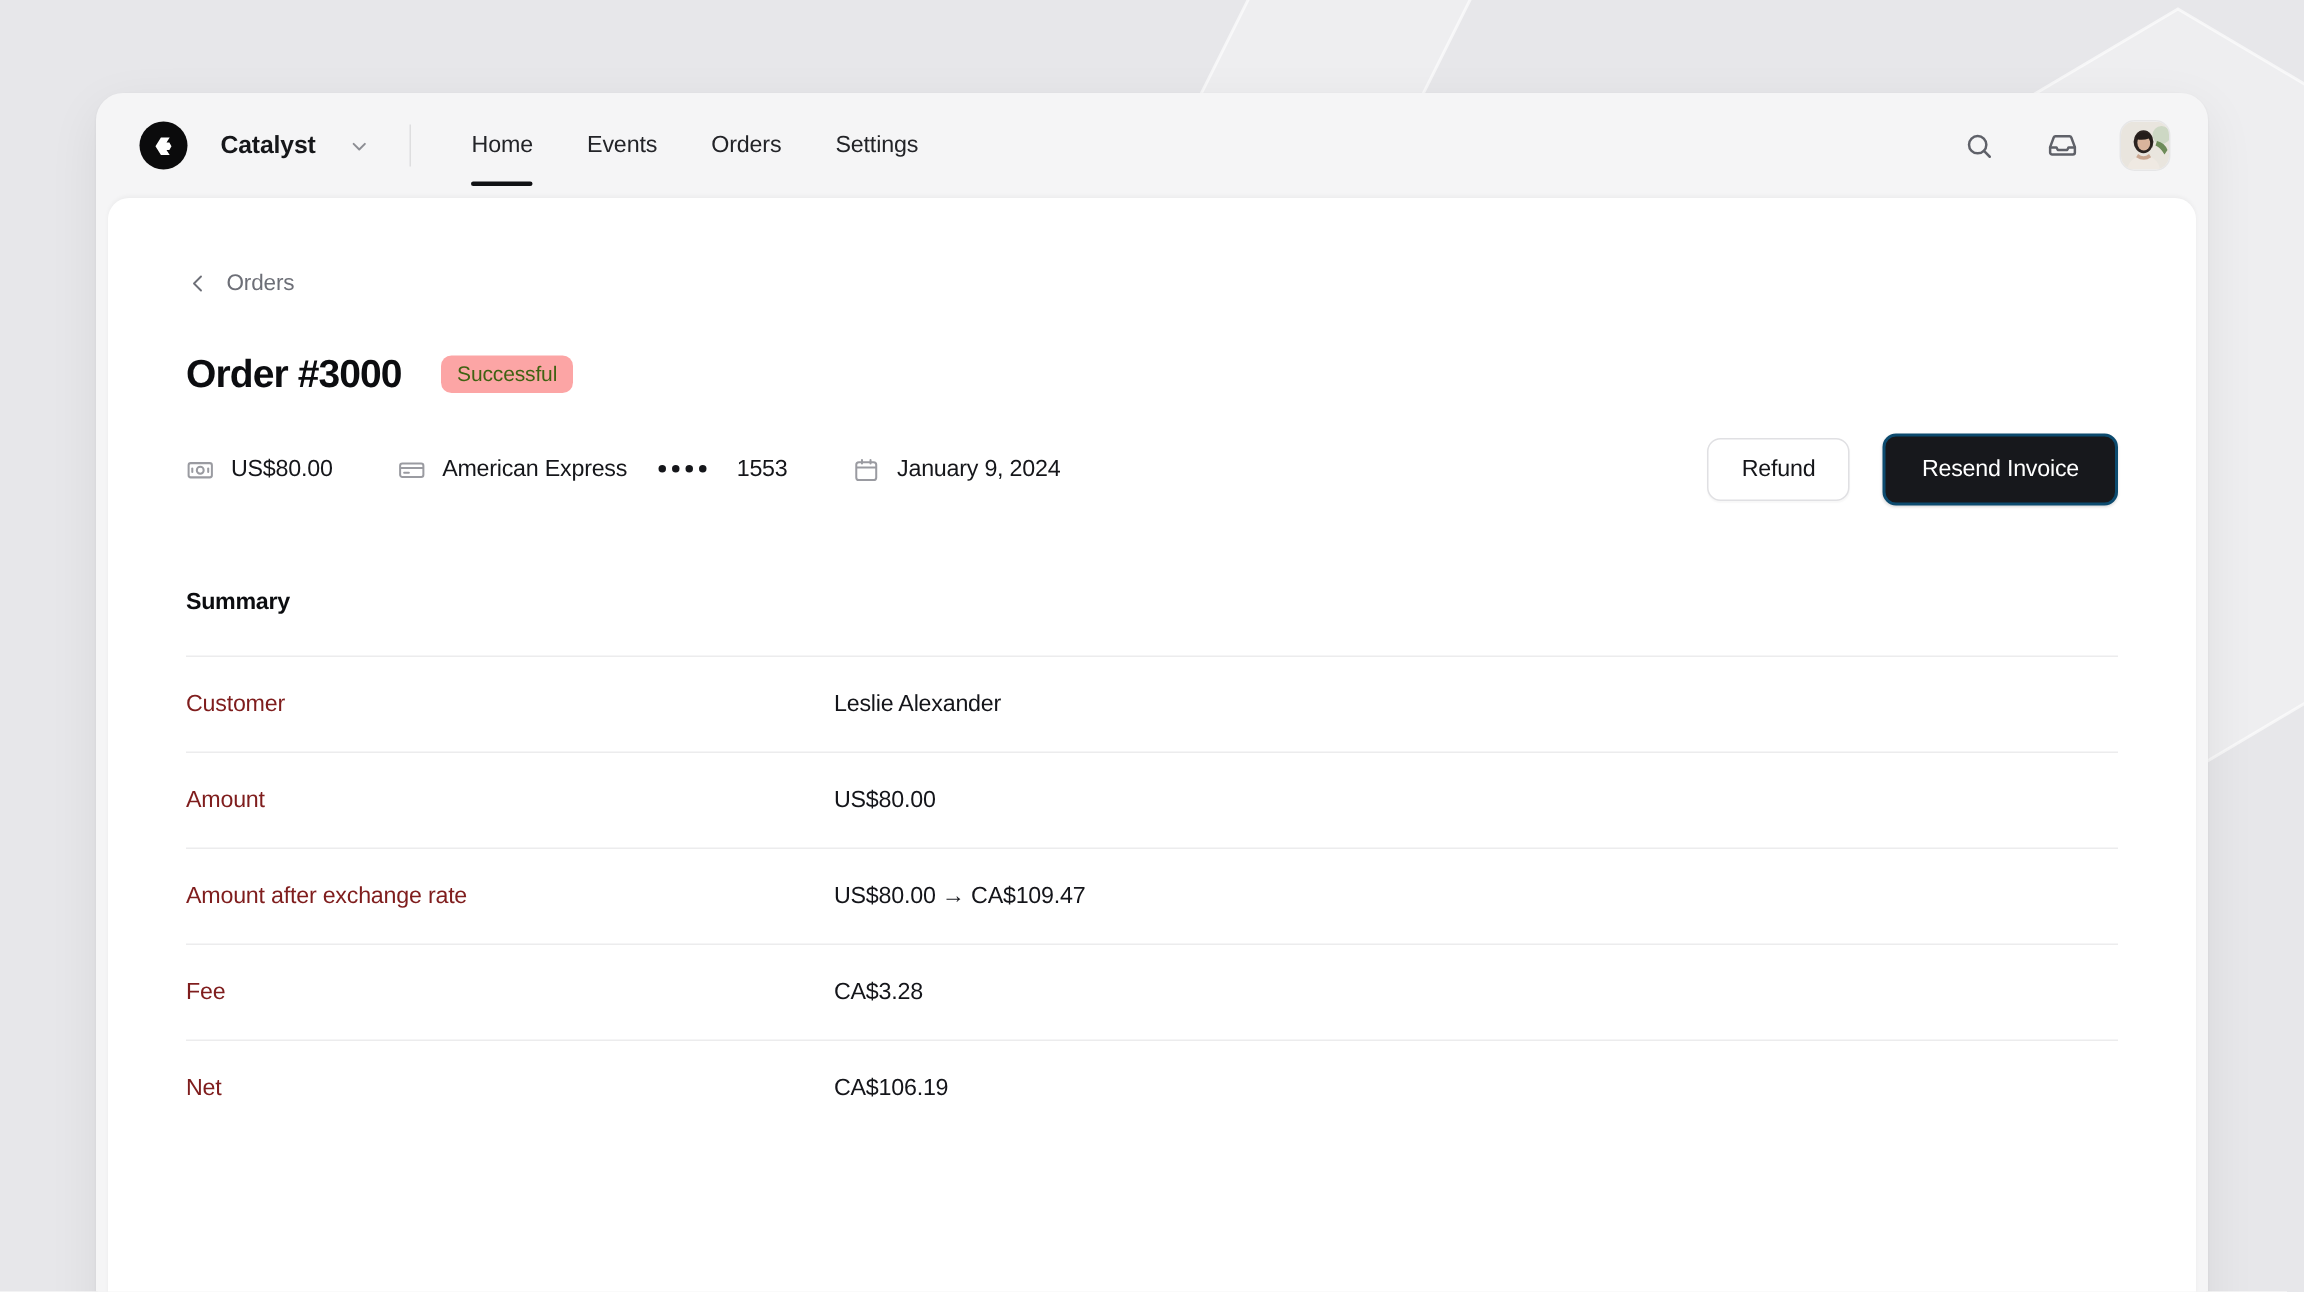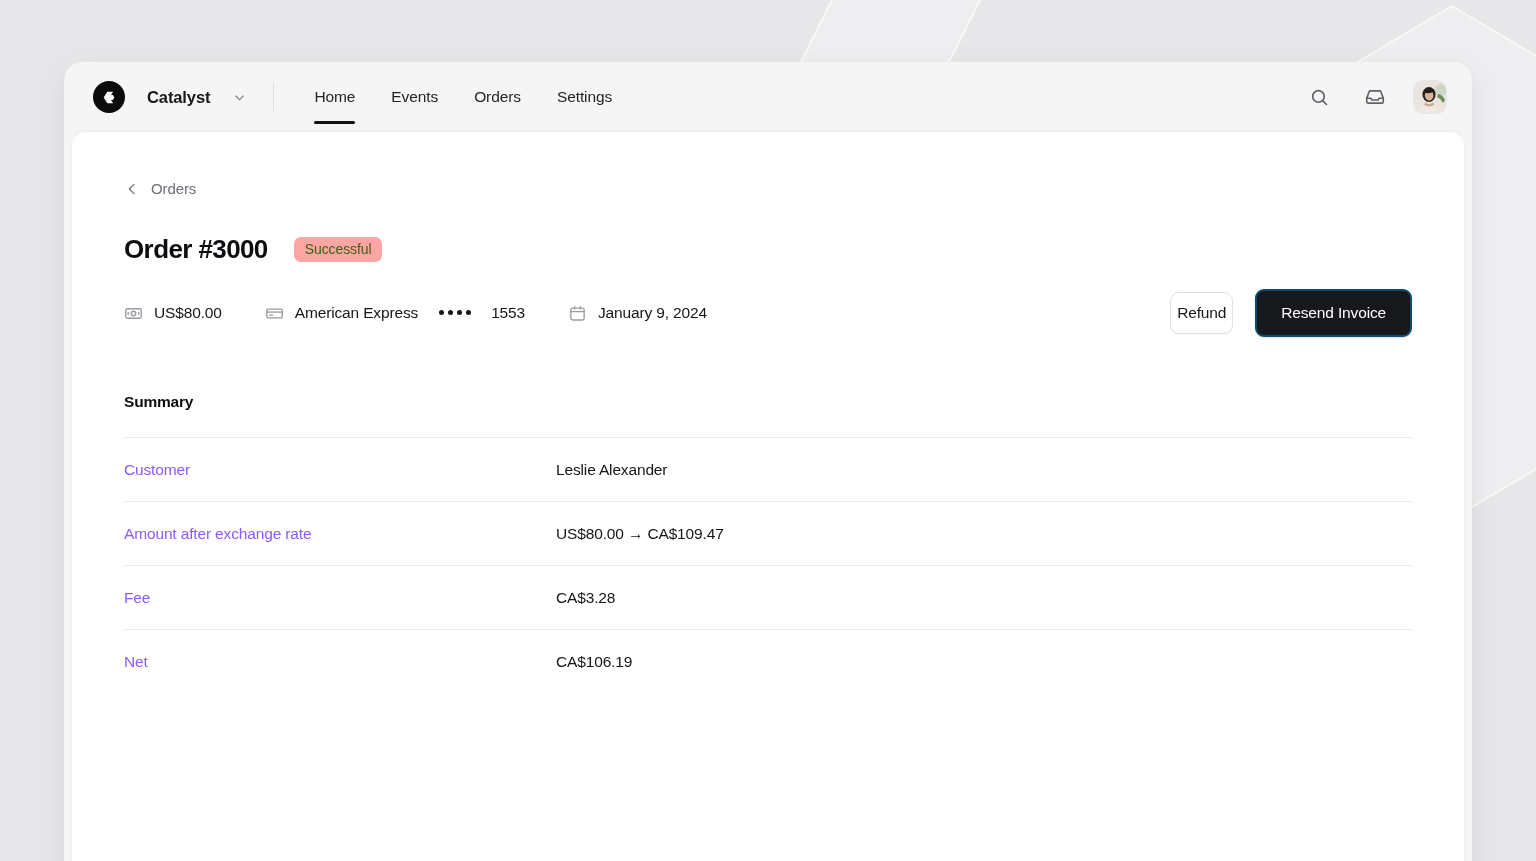--- a/index.html
+++ b/index.html
@@ -213,21 +213,21 @@
     font-size: 15.5px;
     letter-spacing: -.15px;
     border-radius: 9px;
     cursor: pointer;
     white-space: nowrap;
   }
   .btn-secondary {
     background: #fff;
     color: #15161a;
     border: 1px solid #e0e0e3;
-    padding: 11px 6px;
+    padding: 11px 22px;
     box-shadow: 0 1px 1px rgba(16,18,27,.03);
   }
   .btn-primary {
     background: #17181c;
     color: #ffffff;
     border: 2px solid #0c4a6e;
     padding: 13px 24px;
     font-weight: 500;
     box-shadow: 0 1px 2px rgba(16,18,27,.16);
   }
@@ -241,21 +241,21 @@
     margin-bottom: 26px;
   }
   .summary-table { width: 100%; border-collapse: collapse; }
   .summary-table tr { border-top: 1px solid #ececed; }
   .summary-table td {
     padding: 23px 0 22px;
     font-size: 15.5px;
     letter-spacing: -.15px;
     vertical-align: top;
   }
-  .cell-label { color: #8b5cf6; width: 432px; }
+  .cell-label { color: #7f1d1d; width: 432px; }
   .cell-value { color: #14151a; }
 </style>
 </head>
 <body>
 
 <div class="bg-deco">
   <svg width="1536" height="861" viewBox="0 0 1536 861" aria-hidden="true">
     <g fill="none" stroke="#ffffff" stroke-width="2" opacity=".62">
       <path d="M862 -60 L1010 -60 L880 200 L732 200 Z"></path>
       <path d="M1452 6 L1560 70 L1560 455 L1452 519 L1344 455 L1344 70 Z"></path>
@@ -393,20 +393,24 @@
 
     <h2 class="section-title">Summary</h2>
 
     <table class="summary-table">
       <tbody>
         <tr>
           <td class="cell-label">Customer</td>
           <td class="cell-value">Leslie Alexander</td>
         </tr>
         <tr>
+          <td class="cell-label">Amount</td>
+          <td class="cell-value">US$80.00</td>
+        </tr>
+        <tr>
           <td class="cell-label">Amount after exchange rate</td>
           <td class="cell-value">US$80.00 → CA$109.47</td>
         </tr>
         <tr>
           <td class="cell-label">Fee</td>
           <td class="cell-value">CA$3.28</td>
         </tr>
         <tr>
           <td class="cell-label">Net</td>
           <td class="cell-value">CA$106.19</td>

